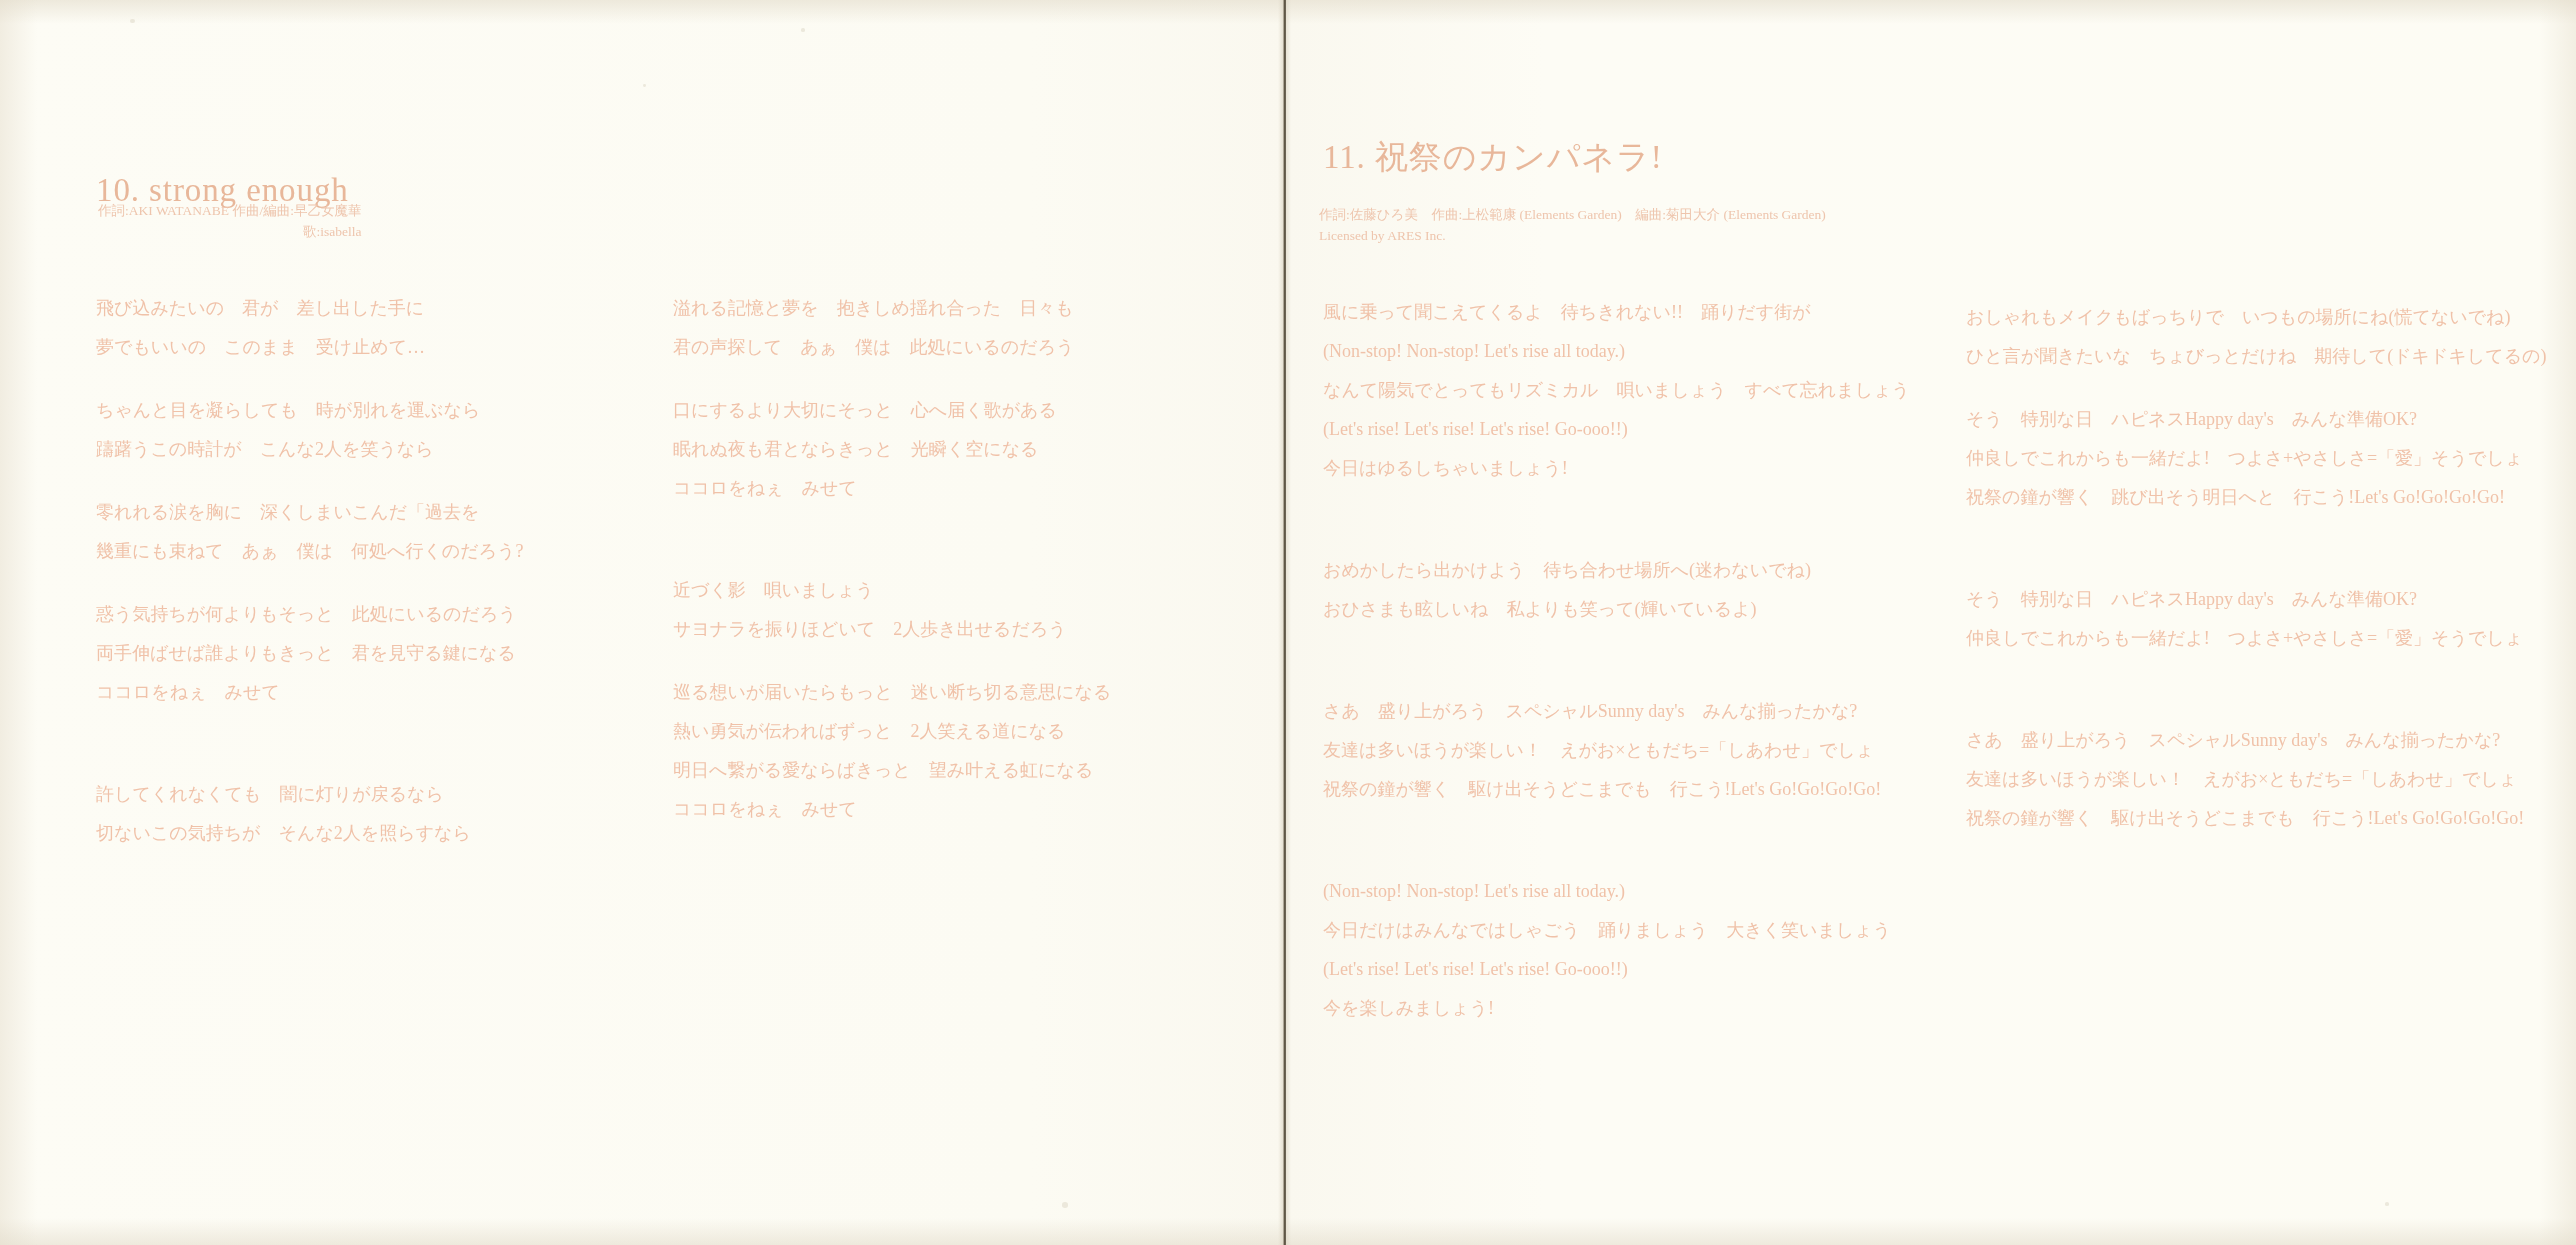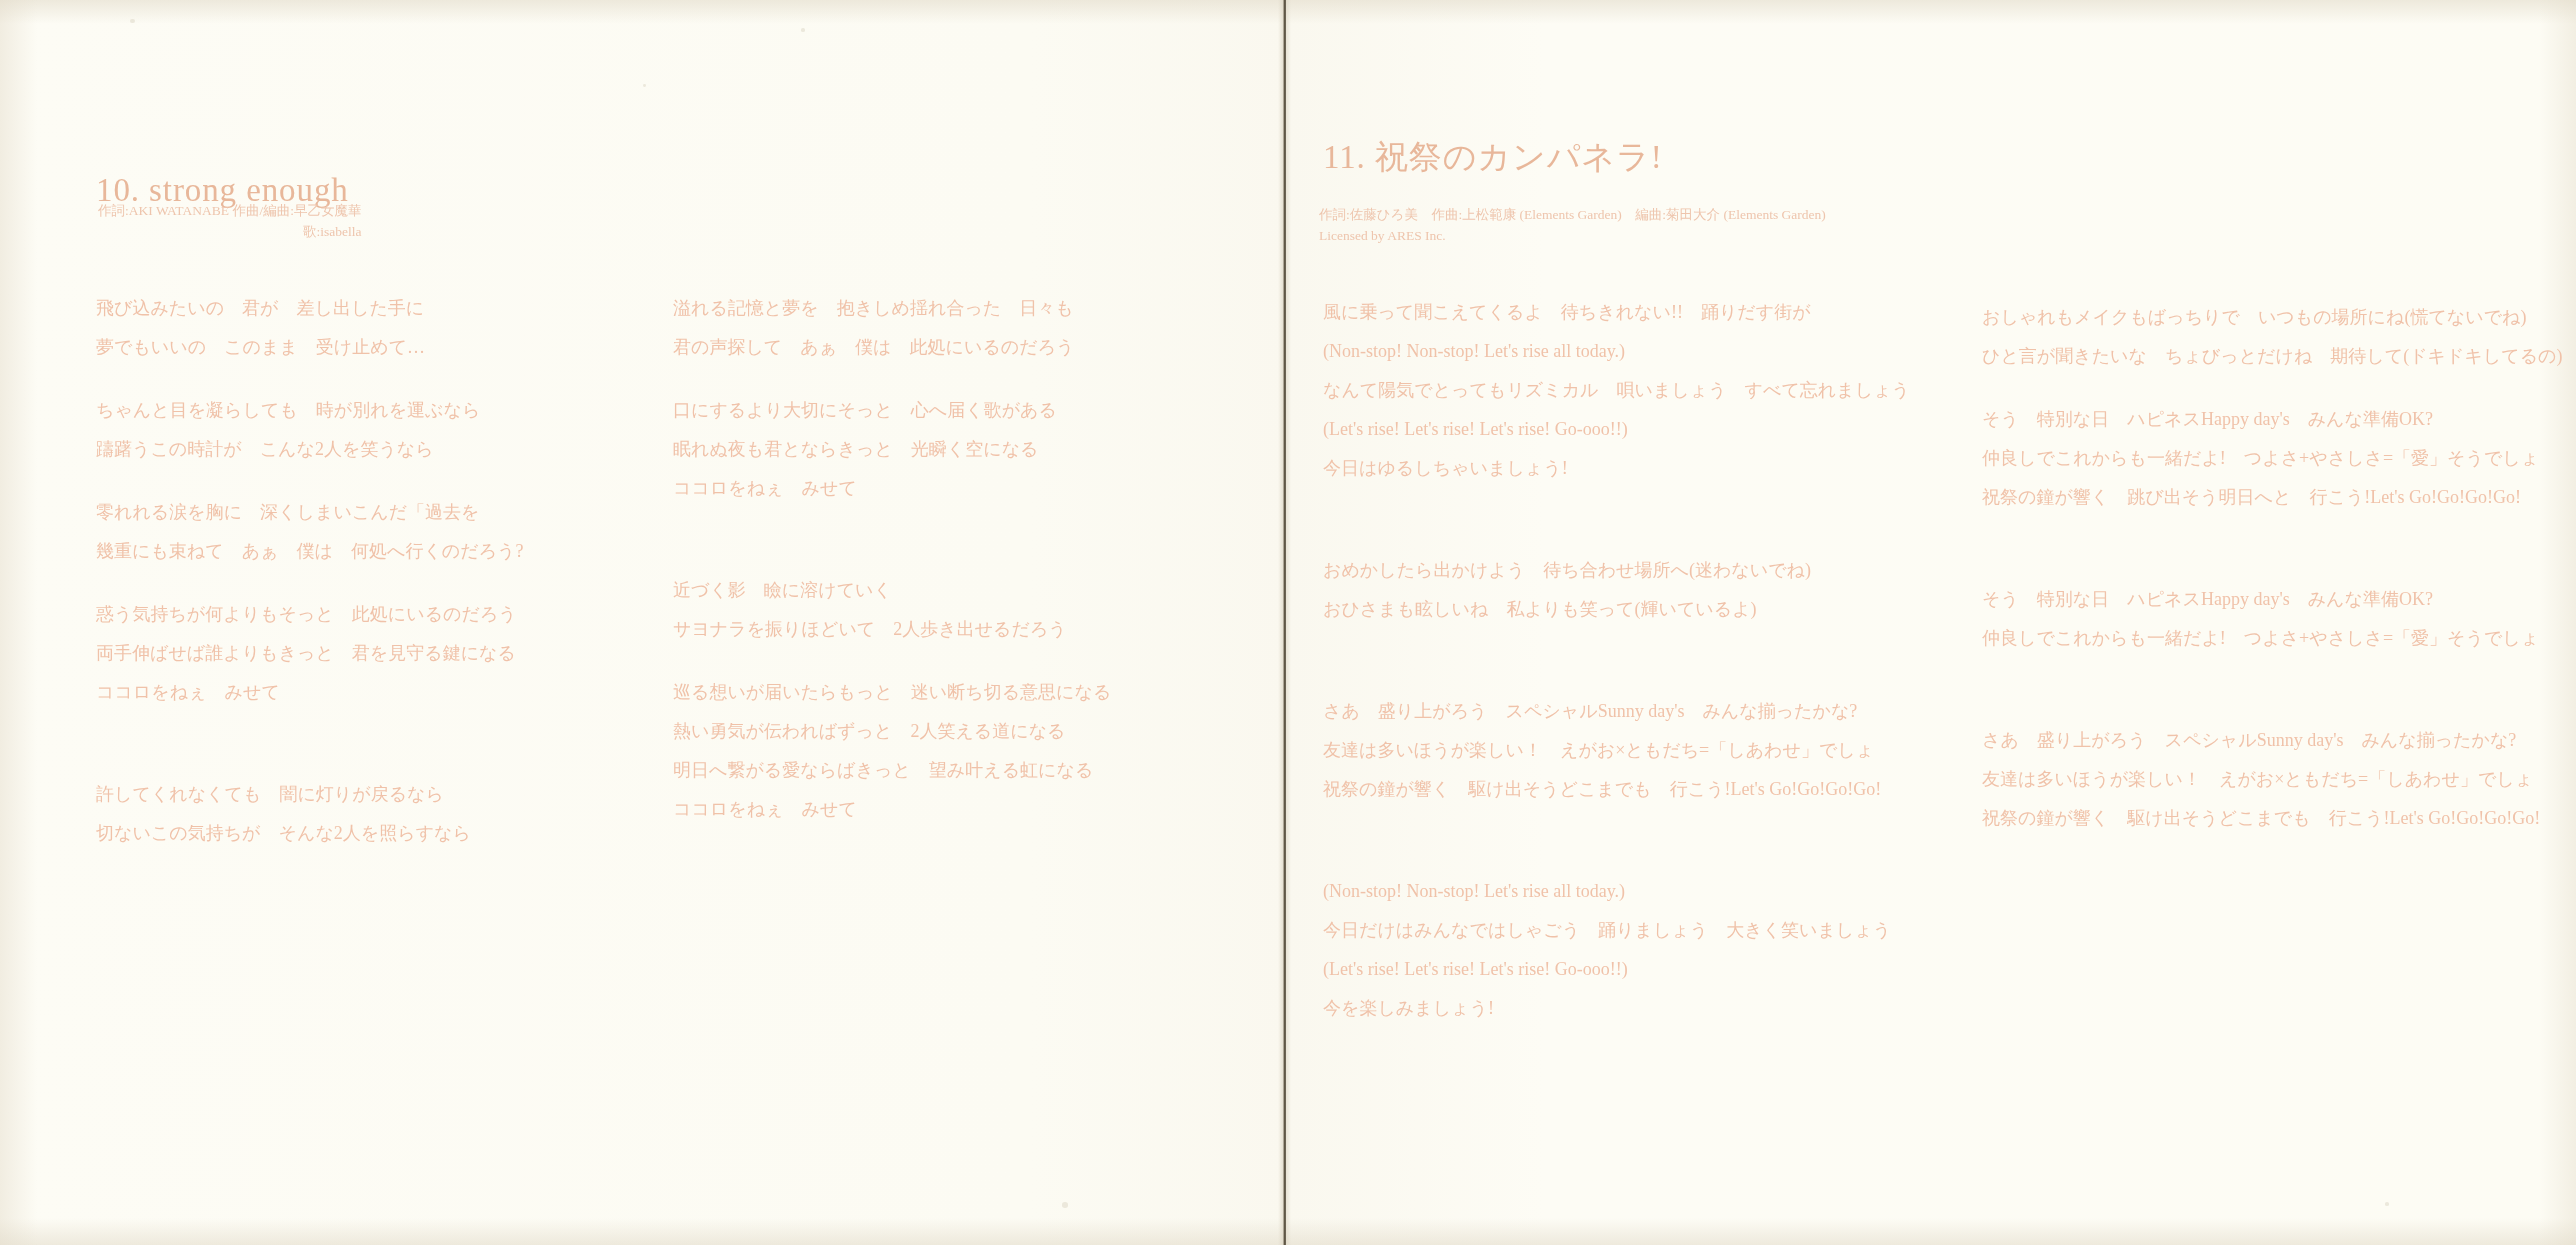--- a/index.html
+++ b/index.html
@@ -96,21 +96,21 @@
     height: 39px;
     line-height: 39px;
     white-space: nowrap;
   }
   .line.spacer { height: 39px; }
 
   
   .col-l1 { left: 96px; top: 289px; }
   .col-l2 { left: 643px; top: 289px; margin-left: 30px; }
   .col-r1 { left: 1323px; top: 293px; }
-  .col-r2 { left: 1966px; top: 298px; margin-left: 16px; }
+  .col-r2 { left: 1966px; top: 298px; }
   .edge-shadow-left {
     position: absolute;
     left: 0; top: 0; width: 37px; height: 1246px;
     background: linear-gradient(90deg, rgba(226,218,200,.45), rgba(255,255,255,0));
     pointer-events: none;
   }
   .edge-shadow-right {
     position: absolute;
     right: 0; top: 0; width: 37px; height: 1246px;
     background: linear-gradient(270deg, rgba(226,218,200,.40), rgba(255,255,255,0));
@@ -185,21 +185,21 @@
         <div class="line">溢れる記憶と夢を　抱きしめ揺れ合った　日々も</div>
         <div class="line">君の声探して　あぁ　僕は　此処にいるのだろう</div>
       </div>
       <div class="stanza">
         <div class="line">口にするより大切にそっと　心へ届く歌がある</div>
         <div class="line">眠れぬ夜も君とならきっと　光瞬く空になる</div>
         <div class="line">ココロをねぇ　みせて</div>
       </div>
       <div class="stanza">
         <div class="line spacer"></div>
-        <div class="line">近づく影　瞼に溶けていく</div>
+        <div class="line">近づく影　唄いましょう</div>
         <div class="line">サヨナラを振りほどいて　2人歩き出せるだろう</div>
       </div>
       <div class="stanza">
         <div class="line">巡る想いが届いたらもっと　迷い断ち切る意思になる</div>
         <div class="line">熱い勇気が伝わればずっと　2人笑える道になる</div>
         <div class="line">明日へ繋がる愛ならばきっと　望み叶える虹になる</div>
         <div class="line">ココロをねぇ　みせて</div>
       </div>
     </div>
   </div>

